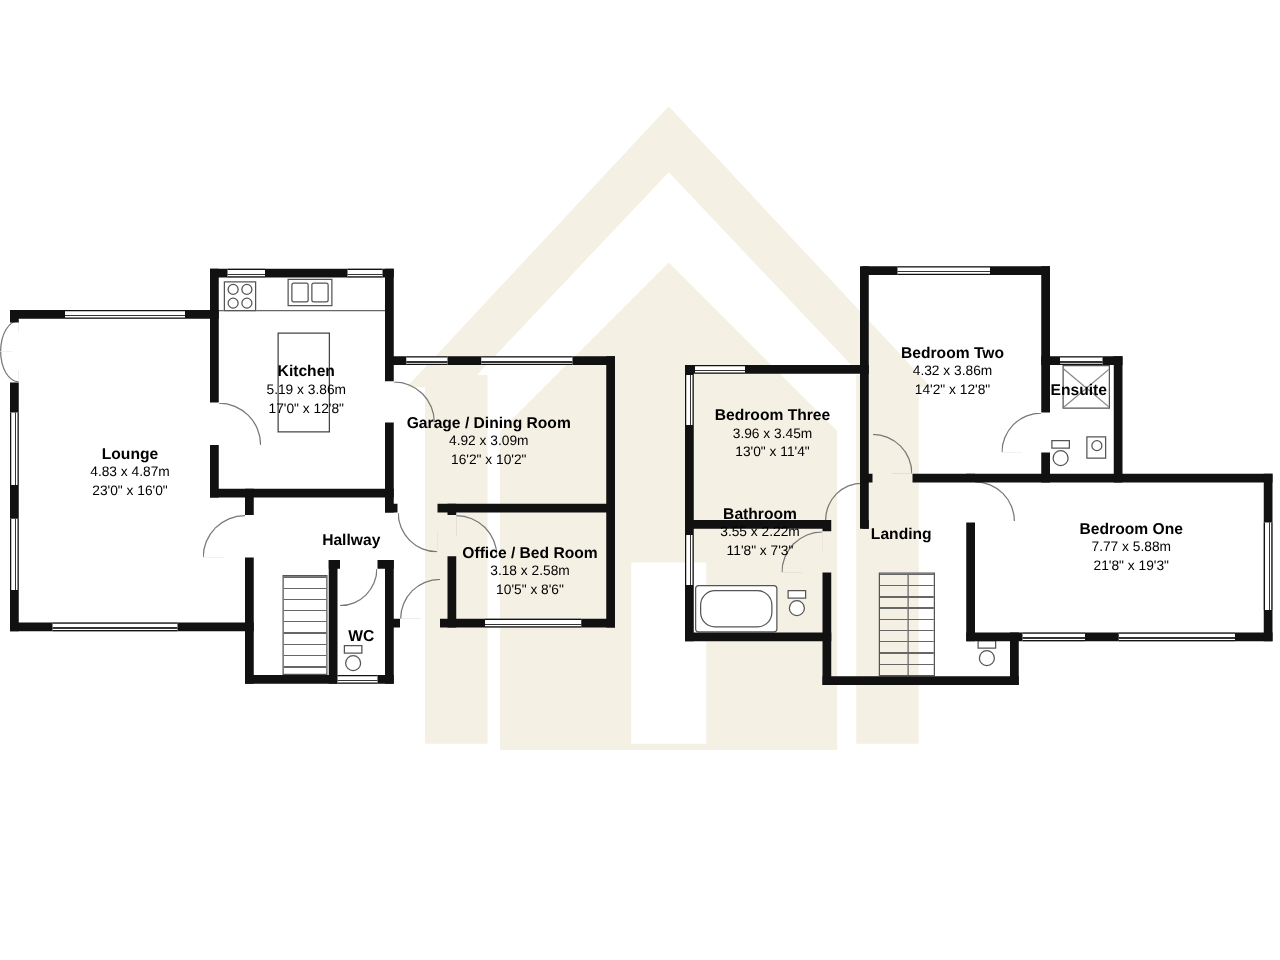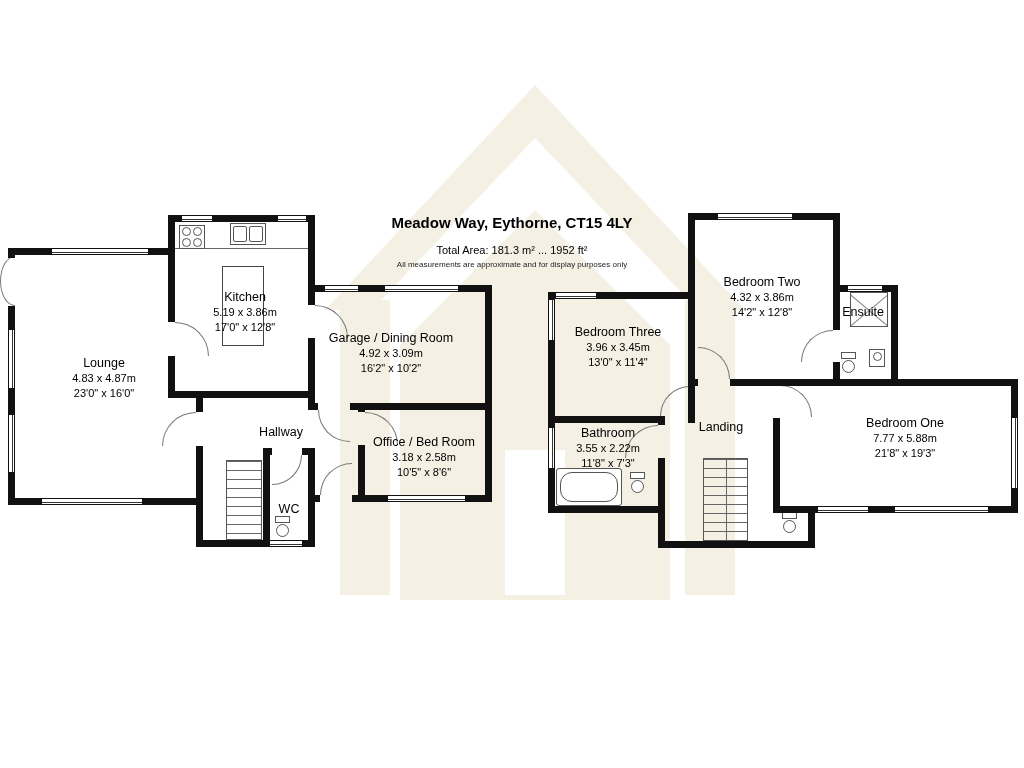--- a/index.html
+++ b/index.html
@@ -39,44 +39,39 @@
   .sk i{display:block;width:7px;height:7px;border:1px solid #555;border-radius:50%;margin:2px auto;}
   .hob{position:absolute;width:26px;height:24px;border:1px solid #555;background:#fff;display:grid;
        grid-template-columns:9px 9px;grid-auto-rows:9px;gap:2px;padding:1px 2px;box-sizing:border-box;z-index:1;}
   .hob i{border:1px solid #555;border-radius:50%;display:block;}
   .ks{position:absolute;border:1px solid #555;background:#fff;display:flex;gap:2px;padding:2px;box-sizing:border-box;z-index:1;}
   .ks i{flex:1;border:1px solid #555;border-radius:2px;display:block;}
   .isl{position:absolute;border:1px solid #444;background:#fff;z-index:1;}
   .cnt{position:absolute;border-bottom:1px solid #666;z-index:1;}
   
   .lb{position:absolute;transform:translateX(-50%);text-align:center;white-space:nowrap;z-index:5;}
-  .lb .n{font-weight:normal;font-size:12.5px;line-height:15px;}
+  .lb .n{font-weight:bold;font-size:12.5px;line-height:15px;}
   .lb .d{font-size:11px;line-height:14.5px;}
   
   .hd{position:absolute;left:312px;top:214px;width:400px;text-align:center;z-index:5;}
   .hd .t{font-size:15px;font-weight:600;line-height:18px;}
   .hd .a{font-size:11px;margin-top:12px;}
   .hd .dsc{font-size:8px;margin-top:4px;color:#222;}
 </style>
 </head>
 <body>
 
 <div id="canvas">
 
   <div class="wm" style="left:325px;top:85px;width:420px;height:225px;clip-path:polygon(0% 100%,50% 0%,100% 100%,88.8% 100%,50% 23.5%,11.2% 100%);"></div>
   <div class="wm" style="left:340px;top:300px;width:50px;height:295px;"></div>
   <div class="wm" style="left:685px;top:300px;width:50px;height:295px;"></div>
   <div class="wm" style="left:400px;top:210px;width:270px;height:390px;clip-path:polygon(50% 0%,0% 34.6%,0% 100%,100% 100%,100% 34.6%);"></div>
   <div style="position:absolute;left:505px;top:450px;width:60px;height:145px;background:#fff;z-index:0;"></div>
 
-  <div class="hd">
-    <div class="t">Meadow Way, Eythorne, CT15 4LY</div>
-    <div class="a">Total Area: 181.3 m² ... 1952 ft²</div>
-    <div class="dsc">All measurements are approximate and for display purposes only</div>
-  </div>
 
   <i class="w" style="left:168px;top:215px;width:147px;height:7px"></i>
   <i class="w" style="left:8px;top:248px;width:167px;height:7px"></i>
   <i class="w" style="left:308px;top:285px;width:184px;height:7px"></i>
   <i class="w" style="left:168px;top:391px;width:147px;height:7px"></i>
   <i class="w" style="left:308px;top:403px;width:10px;height:7px"></i>
   <i class="w" style="left:350px;top:403px;width:142px;height:7px"></i>
   <i class="w" style="left:8px;top:498px;width:195px;height:7px"></i>
   <i class="w" style="left:308px;top:495px;width:12px;height:7px"></i>
   <i class="w" style="left:352px;top:495px;width:140px;height:7px"></i>
@@ -233,21 +228,21 @@
     <div class="d">13'0" x 11'4"</div>
   </div>
   <div class="lb" style="left:762px;top:275px">
     <div class="n">Bedroom Two</div>
     <div class="d">4.32 x 3.86m</div>
     <div class="d">14'2" x 12'8"</div>
   </div>
   <div class="lb" style="left:863px;top:305px">
     <div class="n">Ensuite</div>
   </div>
-  <div class="lb" style="left:608px;top:426px">
+  <div class="lb" style="left:608px;top:404px">
     <div class="n">Bathroom</div>
     <div class="d">3.55 x 2.22m</div>
     <div class="d">11'8" x 7'3"</div>
   </div>
   <div class="lb" style="left:721px;top:420px">
     <div class="n">Landing</div>
   </div>
   <div class="lb" style="left:905px;top:416px">
     <div class="n">Bedroom One</div>
     <div class="d">7.77 x 5.88m</div>

